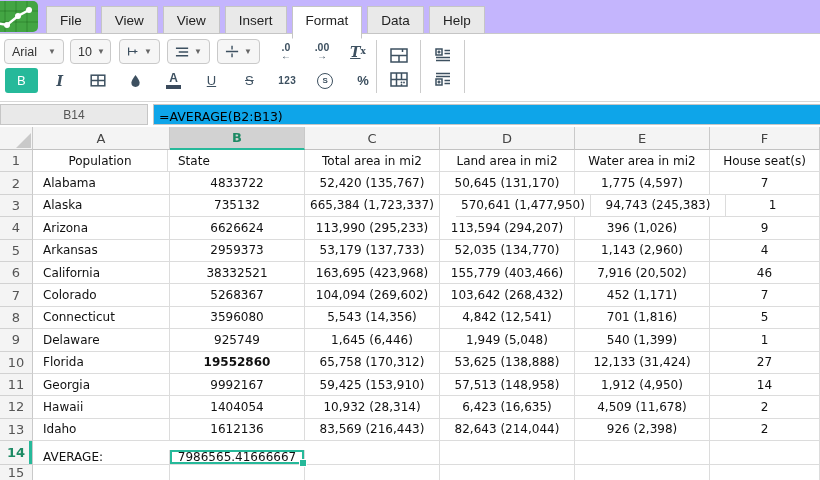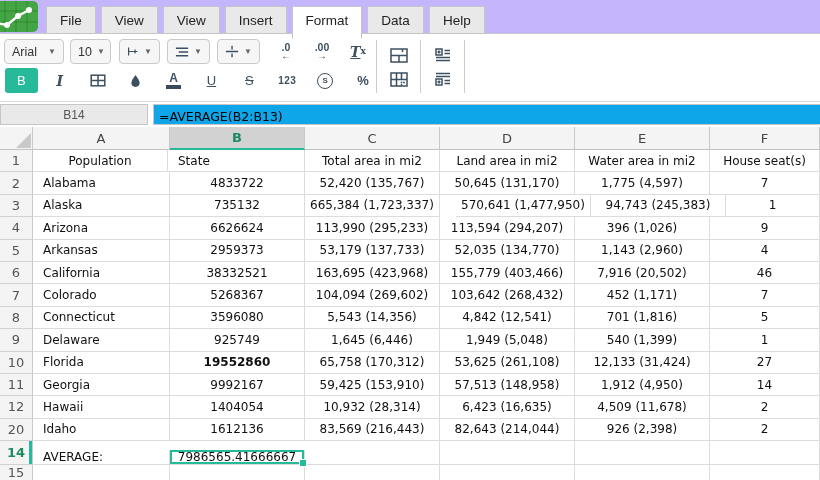--- a/index.html
+++ b/index.html
@@ -438,21 +438,21 @@
           <div class="cell left" style="width: 137px;">
             <span>Florida</span>
           </div>
           <div class="cell" style="width: 135px; font-weight: bold;">
             <span>19552860</span>
           </div>
           <div class="cell" style="width: 135px;">
             <span>65,758 (170,312)</span>
           </div>
           <div class="cell" style="width: 135px;">
-            <span>53,625 (261,108)</span>
+            <span>53,625 (138,888)</span>
           </div>
           <div class="cell" style="width: 135px;">
             <span>12,133 (31,424)</span>
           </div>
           <div class="cell" style="flex: 1 1 auto;">
             <span>27</span>
           </div>
         </div>
         <div class="grid-row">
           <div class="row-hdr">11</div>
@@ -490,21 +490,21 @@
             <span>6,423 (16,635)</span>
           </div>
           <div class="cell" style="width: 135px;">
             <span>4,509 (11,678)</span>
           </div>
           <div class="cell" style="flex: 1 1 auto;">
             <span>2</span>
           </div>
         </div>
         <div class="grid-row">
-          <div class="row-hdr">20</div>
+          <div class="row-hdr">13</div>
           <div class="cell left" style="width: 137px;">
             <span>Idaho</span>
           </div>
           <div class="cell" style="width: 135px;">
             <span>1612136</span>
           </div>
           <div class="cell" style="width: 135px;">
             <span>83,569 (216,443)</span>
           </div>
           <div class="cell" style="width: 135px;">

